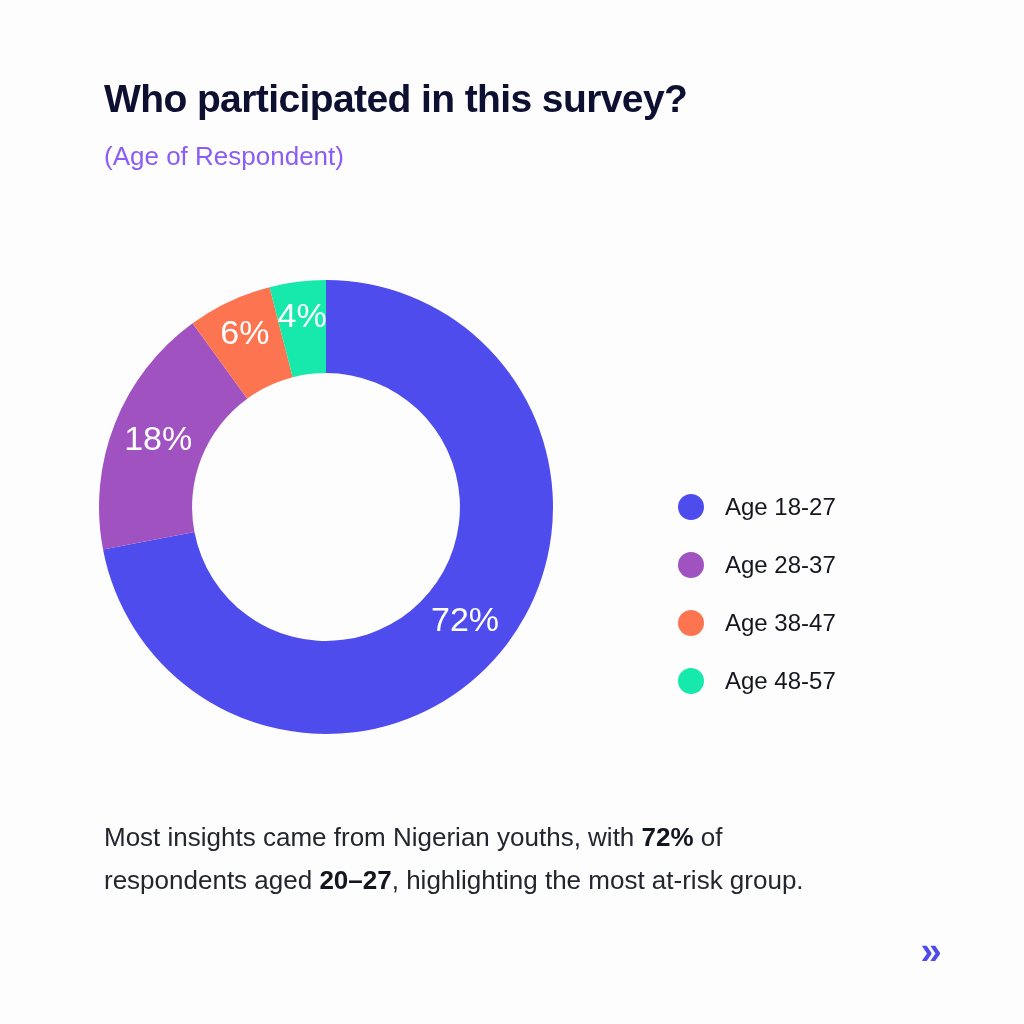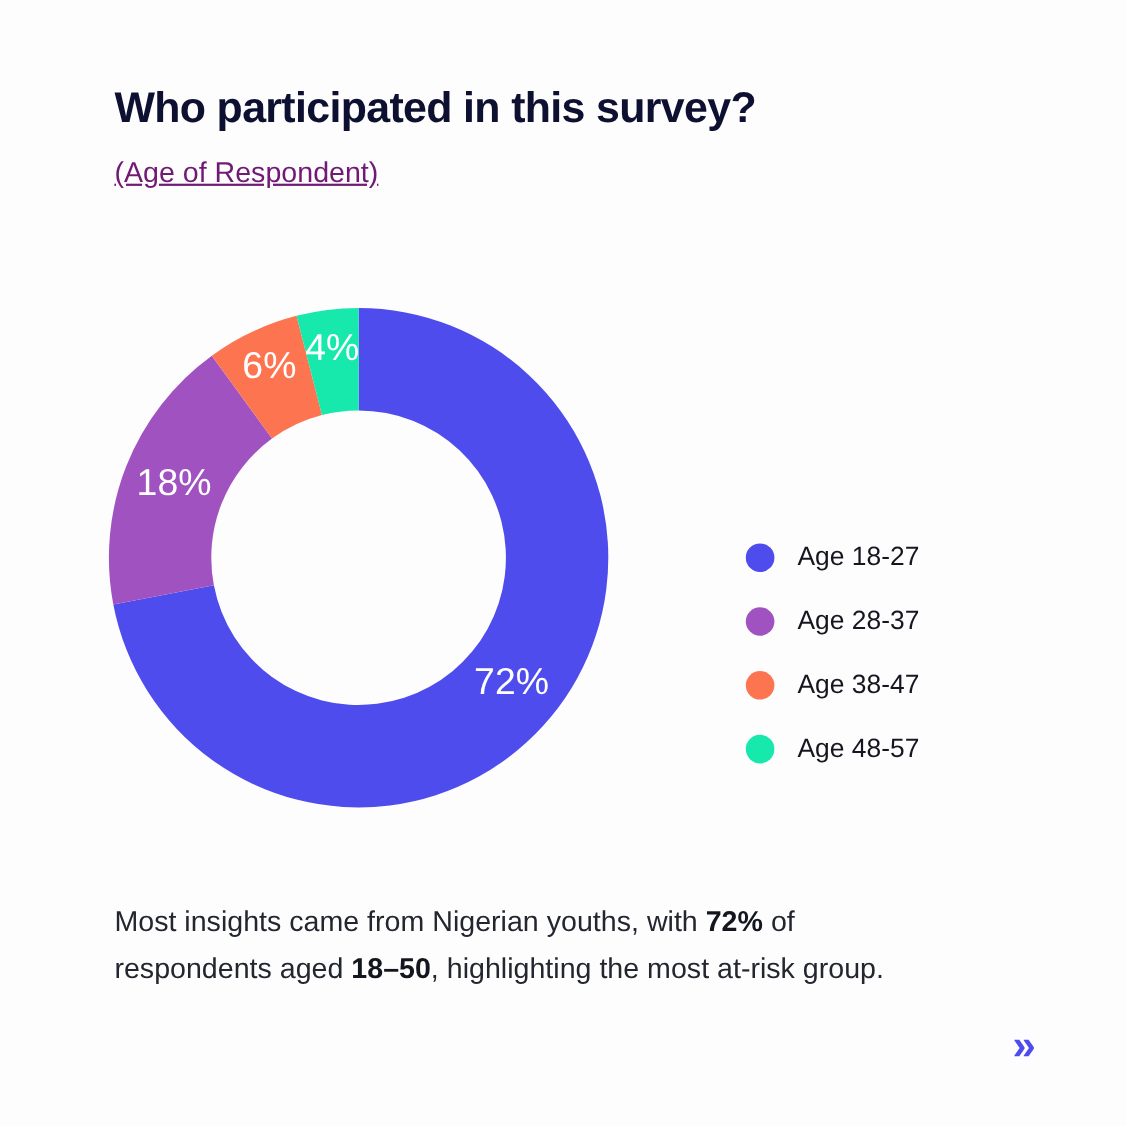--- a/index.html
+++ b/index.html
@@ -36,25 +36,24 @@
     font-weight: 700;
     letter-spacing: -0.6px;
     color: #0d1030;
     line-height: 1.08;
     margin: 0;
     white-space: nowrap;
   }
   .subtitle {
     font-size: 26px;
     font-weight: 400;
-    color: #701a75;
+    color: #8b5cf6;
     line-height: 1.2;
     margin: 21px 0 0 0;
     white-space: nowrap;
-    text-decoration: underline;
   }
 
   
   .chart-area {
     position: absolute;
     left: 99px;
     top: 280px;
     width: 454px;
     height: 454px;
   }
@@ -169,17 +168,17 @@
     <div class="legend-row">
       <span class="legend-dot" style="background: rgb(252, 117, 80);"></span>
       <span class="legend-label">Age 38-47</span>
     </div>
     <div class="legend-row">
       <span class="legend-dot" style="background: rgb(23, 232, 172);"></span>
       <span class="legend-label">Age 48-57</span>
     </div>
   </div>
 
-  <div class="caption">Most insights came from Nigerian youths, with <b>72%</b> of respondents aged <b>18–50</b>, highlighting the most at-risk group.</div>
+  <div class="caption">Most insights came from Nigerian youths, with <b>72%</b> of respondents aged <b>20–27</b>, highlighting the most at-risk group.</div>
 
   <div class="next-chevron">»</div>
 
 </div>
 
 </body></html>

